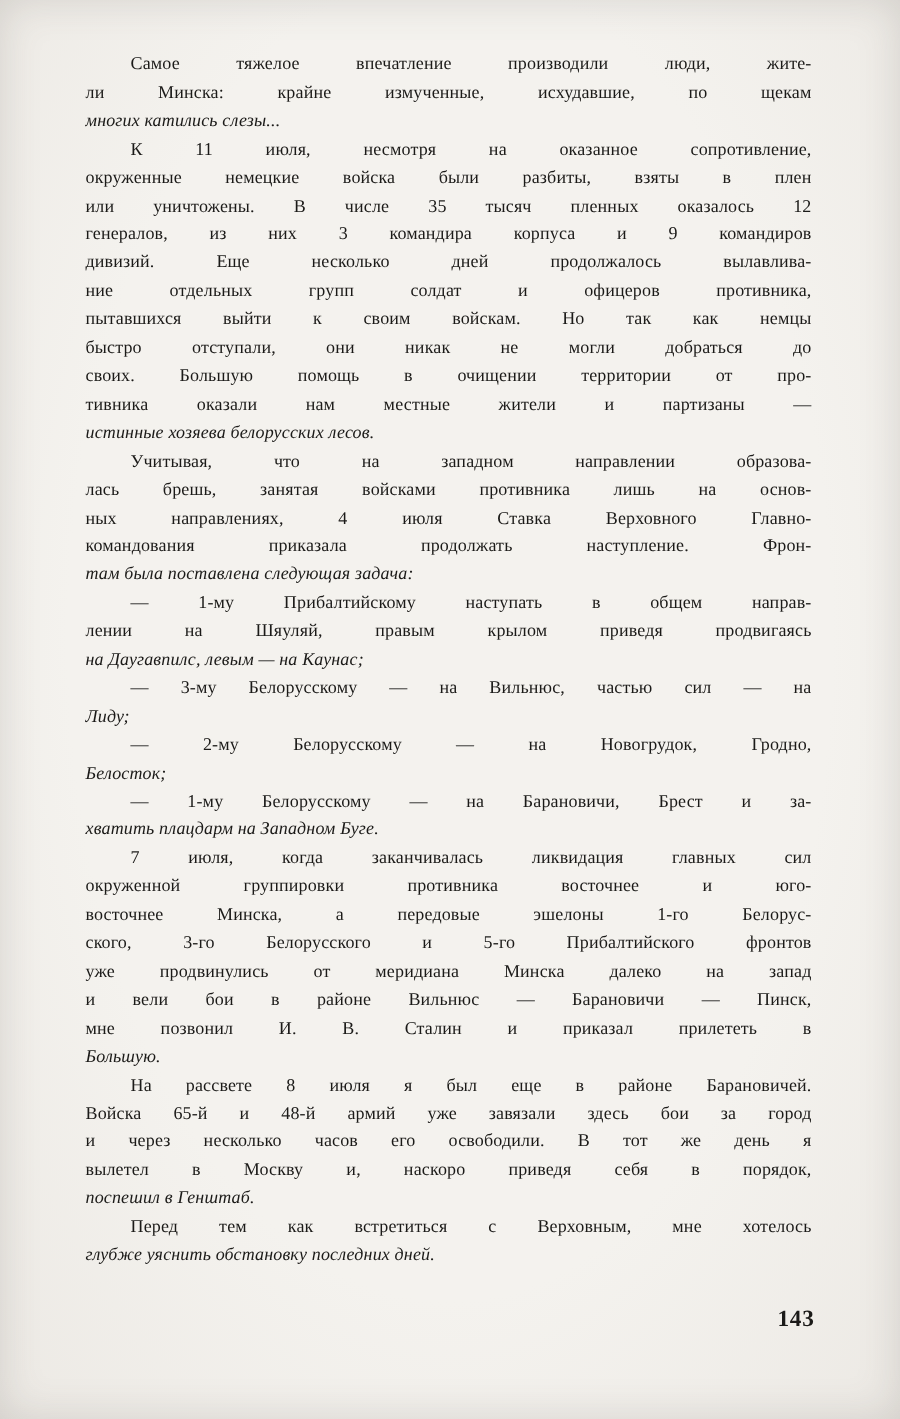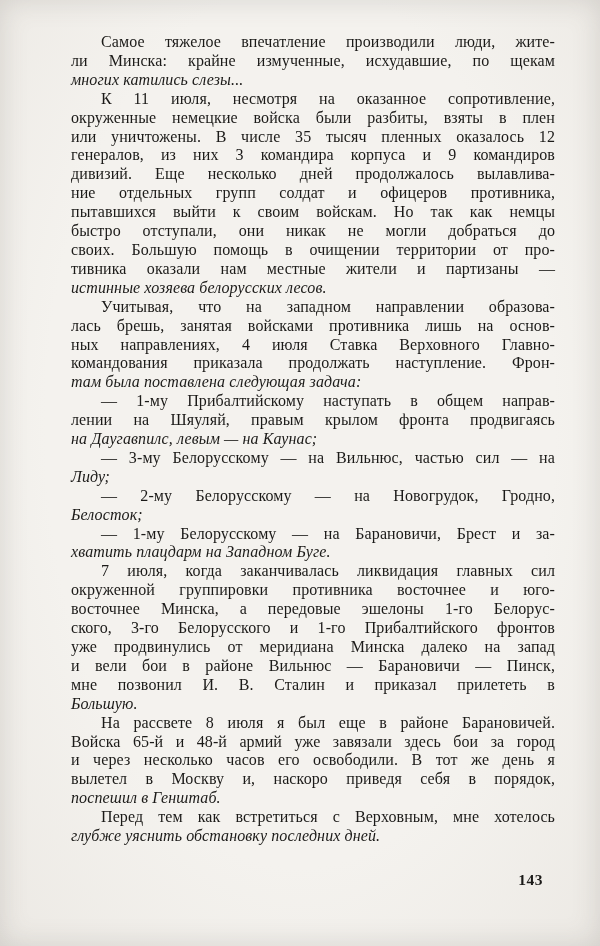--- a/index.html
+++ b/index.html
@@ -11,24 +11,24 @@
     font-family: "Liberation Serif", "DejaVu Serif", serif;
   }
   .page {
     position: absolute; inset: 0;
     background:
       radial-gradient(ellipse at 50% 45%, #f4f2ee 60%, #ece9e4 100%);
     box-shadow: inset 0 0 28px rgba(90,85,75,0.18);
   }
   .text-block {
     position: absolute;
-    left: 71px; top: 33px;
+    left: 57px; top: 33px;
     width: 484px;
     color: #1b1a18;
-    font-size: 16px;
+    font-size: 12px;
     line-height: 18.9px;
     letter-spacing: 0.1px;
   }
   .line { white-space: normal; }
   .line.just { text-align: justify; text-align-last: justify; }
   .line.last { text-align: left; text-align-last: left; font-style: italic; }
   .line.indent { padding-left: 30px; }
   .page-number {
     position: absolute;
     top: 871px; right: 57px;
@@ -56,32 +56,32 @@
       <div class="line just">быстро отступали, они никак не могли добраться до</div>
       <div class="line just">своих. Большую помощь в очищении территории от про-</div>
       <div class="line just">тивника оказали нам местные жители и партизаны —</div>
       <div class="line last">истинные хозяева белорусских лесов.</div>
       <div class="line just indent">Учитывая, что на западном направлении образова-</div>
       <div class="line just">лась брешь, занятая войсками противника лишь на основ-</div>
       <div class="line just">ных направлениях, 4 июля Ставка Верховного Главно-</div>
       <div class="line just">командования приказала продолжать наступление. Фрон-</div>
       <div class="line last">там была поставлена следующая задача:</div>
       <div class="line just indent">— 1-му Прибалтийскому наступать в общем направ-</div>
-      <div class="line just">лении на Шяуляй, правым крылом фронта продвигаясь</div>
+      <div class="line just">лении на Шяуляй, правым крылом приведя продвигаясь</div>
       <div class="line last">на Даугавпилс, левым — на Каунас;</div>
       <div class="line just indent">— 3-му Белорусскому — на Вильнюс, частью сил — на</div>
       <div class="line last">Лиду;</div>
       <div class="line just indent">— 2-му Белорусскому — на Новогрудок, Гродно,</div>
       <div class="line last">Белосток;</div>
       <div class="line just indent">— 1-му Белорусскому — на Барановичи, Брест и за-</div>
       <div class="line last">хватить плацдарм на Западном Буге.</div>
       <div class="line just indent">7 июля, когда заканчивалась ликвидация главных сил</div>
       <div class="line just">окруженной группировки противника восточнее и юго-</div>
       <div class="line just">восточнее Минска, а передовые эшелоны 1-го Белорус-</div>
-      <div class="line just">ского, 3-го Белорусского и 1-го Прибалтийского фронтов</div>
+      <div class="line just">ского, 3-го Белорусского и 5-го Прибалтийского фронтов</div>
       <div class="line just">уже продвинулись от меридиана Минска далеко на запад</div>
       <div class="line just">и вели бои в районе Вильнюс — Барановичи — Пинск,</div>
       <div class="line just">мне позвонил И. В. Сталин и приказал прилететь в</div>
       <div class="line last">Большую.</div>
       <div class="line just indent">На рассвете 8 июля я был еще в районе Барановичей.</div>
       <div class="line just">Войска 65-й и 48-й армий уже завязали здесь бои за город</div>
       <div class="line just">и через несколько часов его освободили. В тот же день я</div>
       <div class="line just">вылетел в Москву и, наскоро приведя себя в порядок,</div>
       <div class="line last">поспешил в Генштаб.</div>
       <div class="line just indent">Перед тем как встретиться с Верховным, мне хотелось</div>

